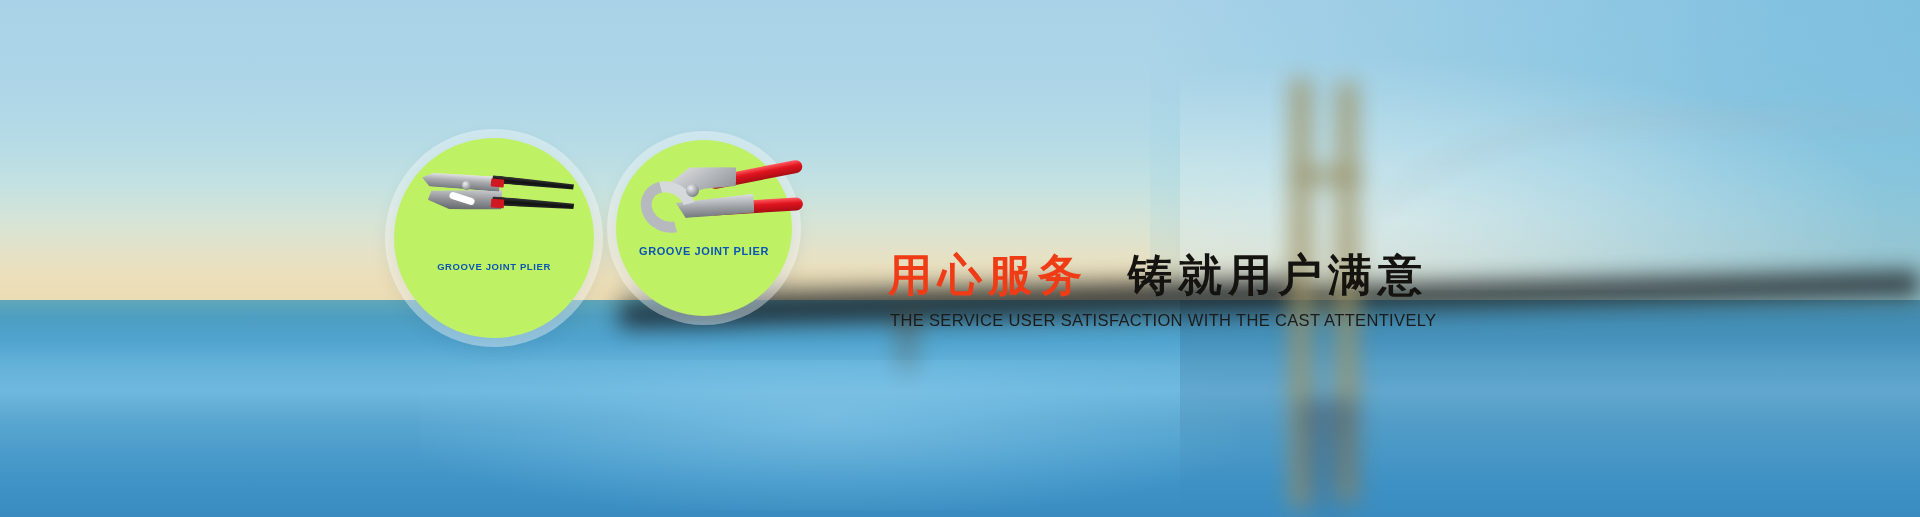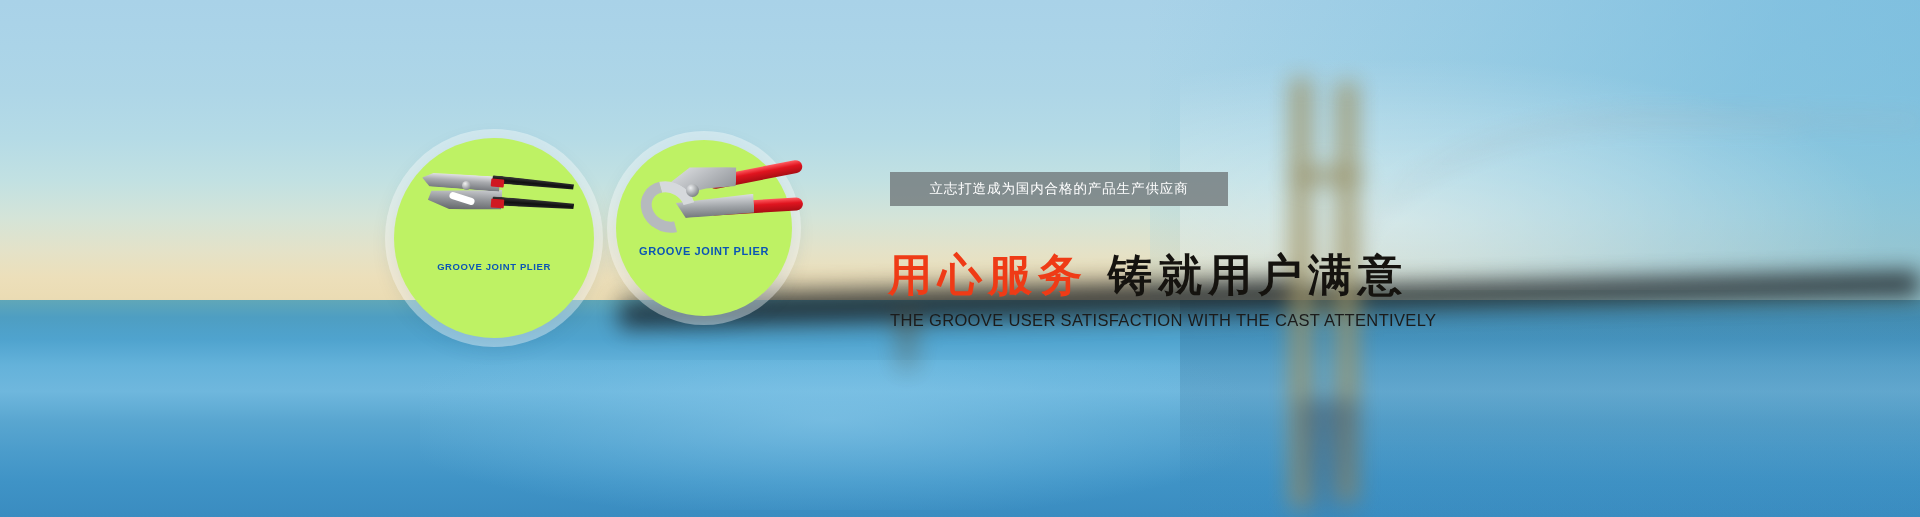--- a/index.html
+++ b/index.html
@@ -265,21 +265,21 @@
     white-space:nowrap;
   }
   .headline-red, .headline-black {
     font-family:"DejaVu Serif","Liberation Serif",serif;
     font-size:44px;
     font-weight:bold;
     letter-spacing:6px;
     line-height:1;
   }
   .headline-red   { color:#ef3b16; }
-  .headline-black { color:#15130f; margin-left:20px; }
+  .headline-black { color:#15130f; margin-left:40px; }
 
   .subline {
     position:absolute;
     left:890px; top:311px;
     color:#1b1b1b;
     font-size:16.5px;
     letter-spacing:.35px;
     white-space:nowrap;
   }
 </style>
@@ -327,24 +327,21 @@
       <div class="b-handle-top"></div>
       <div class="b-handle-bot"></div>
       <div class="b-jaw-mid"></div>
       <div class="b-jaw-head"></div>
       <div class="b-jaw-hook"></div>
       <div class="b-pivot"></div>
     </div>
     <div class="product-label">GROOVE JOINT PLIER</div>
   </div>
 
-  <div class="gray-strip">
-    <span class="gray-strip-text">立志打造成为国内合格的产品生产供应商</span>
-  </div>
 
   <div class="headline">
     <span class="headline-red">用心服务</span>
     <span class="headline-black">铸就用户满意</span>
   </div>
 
-  <div class="subline">THE GROOVE USER SATISFACTION WITH THE CAST ATTENTIVELY</div>
+  <div class="subline">THE SERVICE USER SATISFACTION WITH THE CAST ATTENTIVELY</div>
 
 </div>
 
 </body></html>

